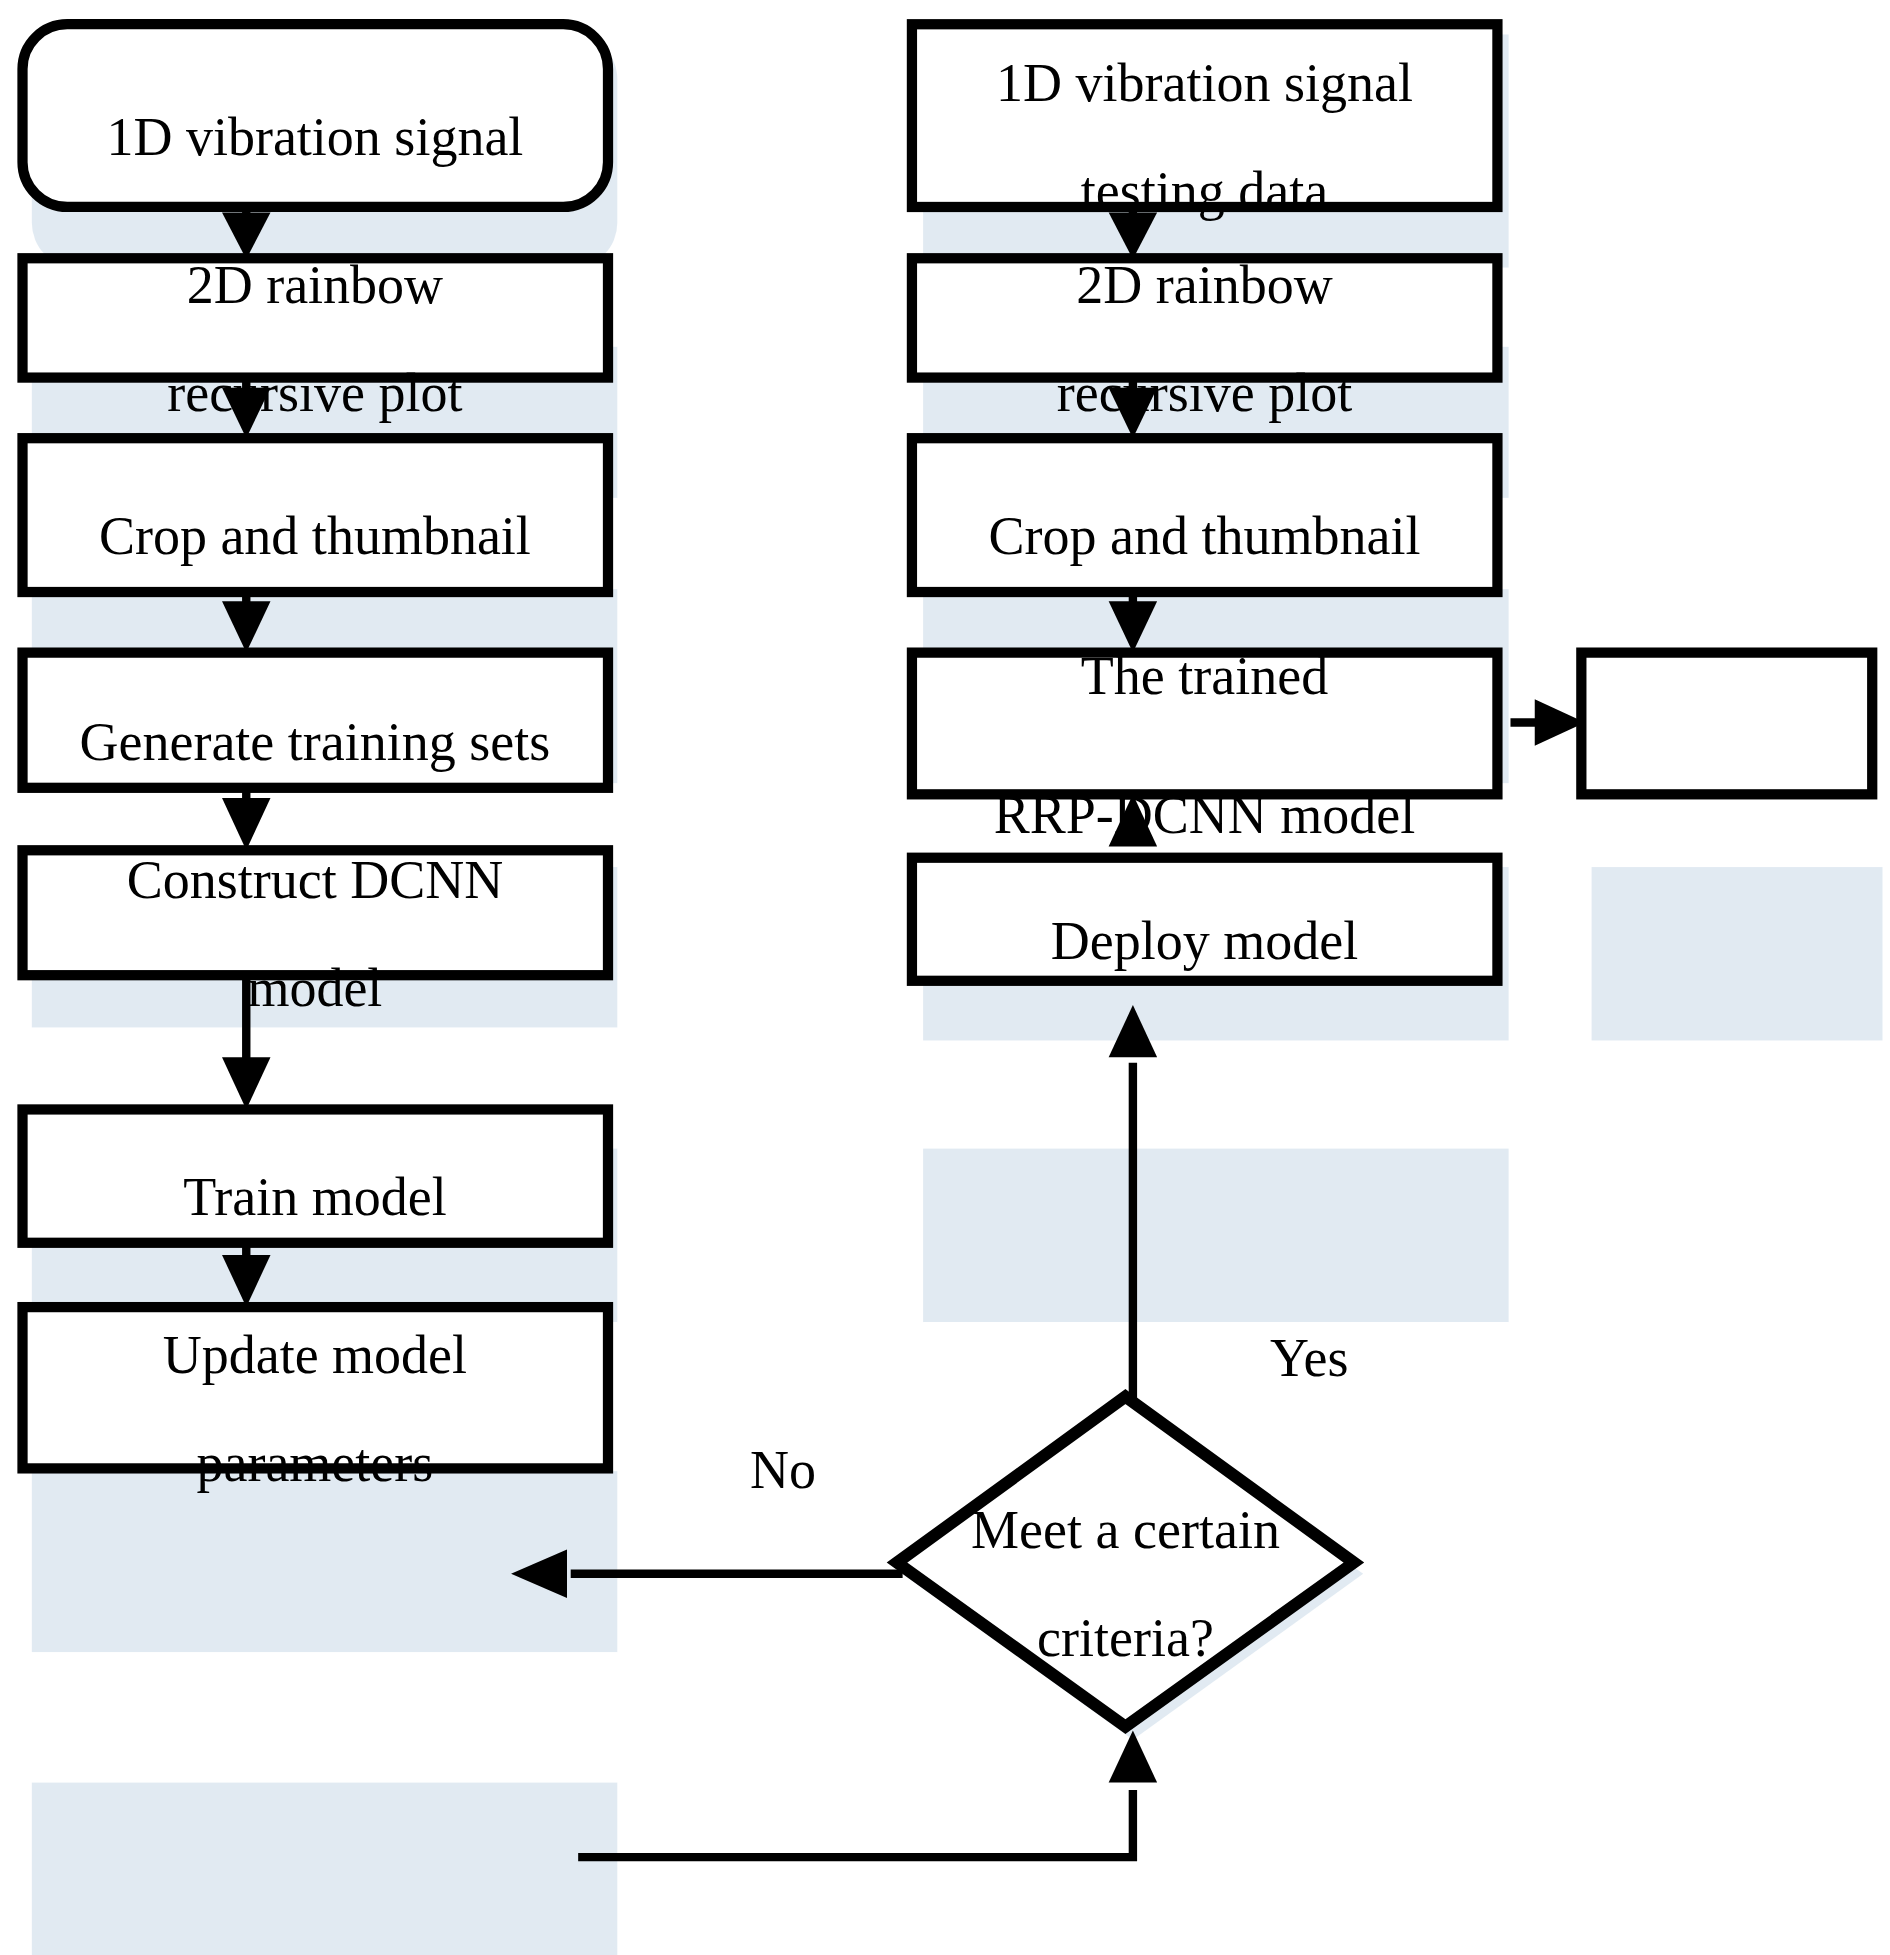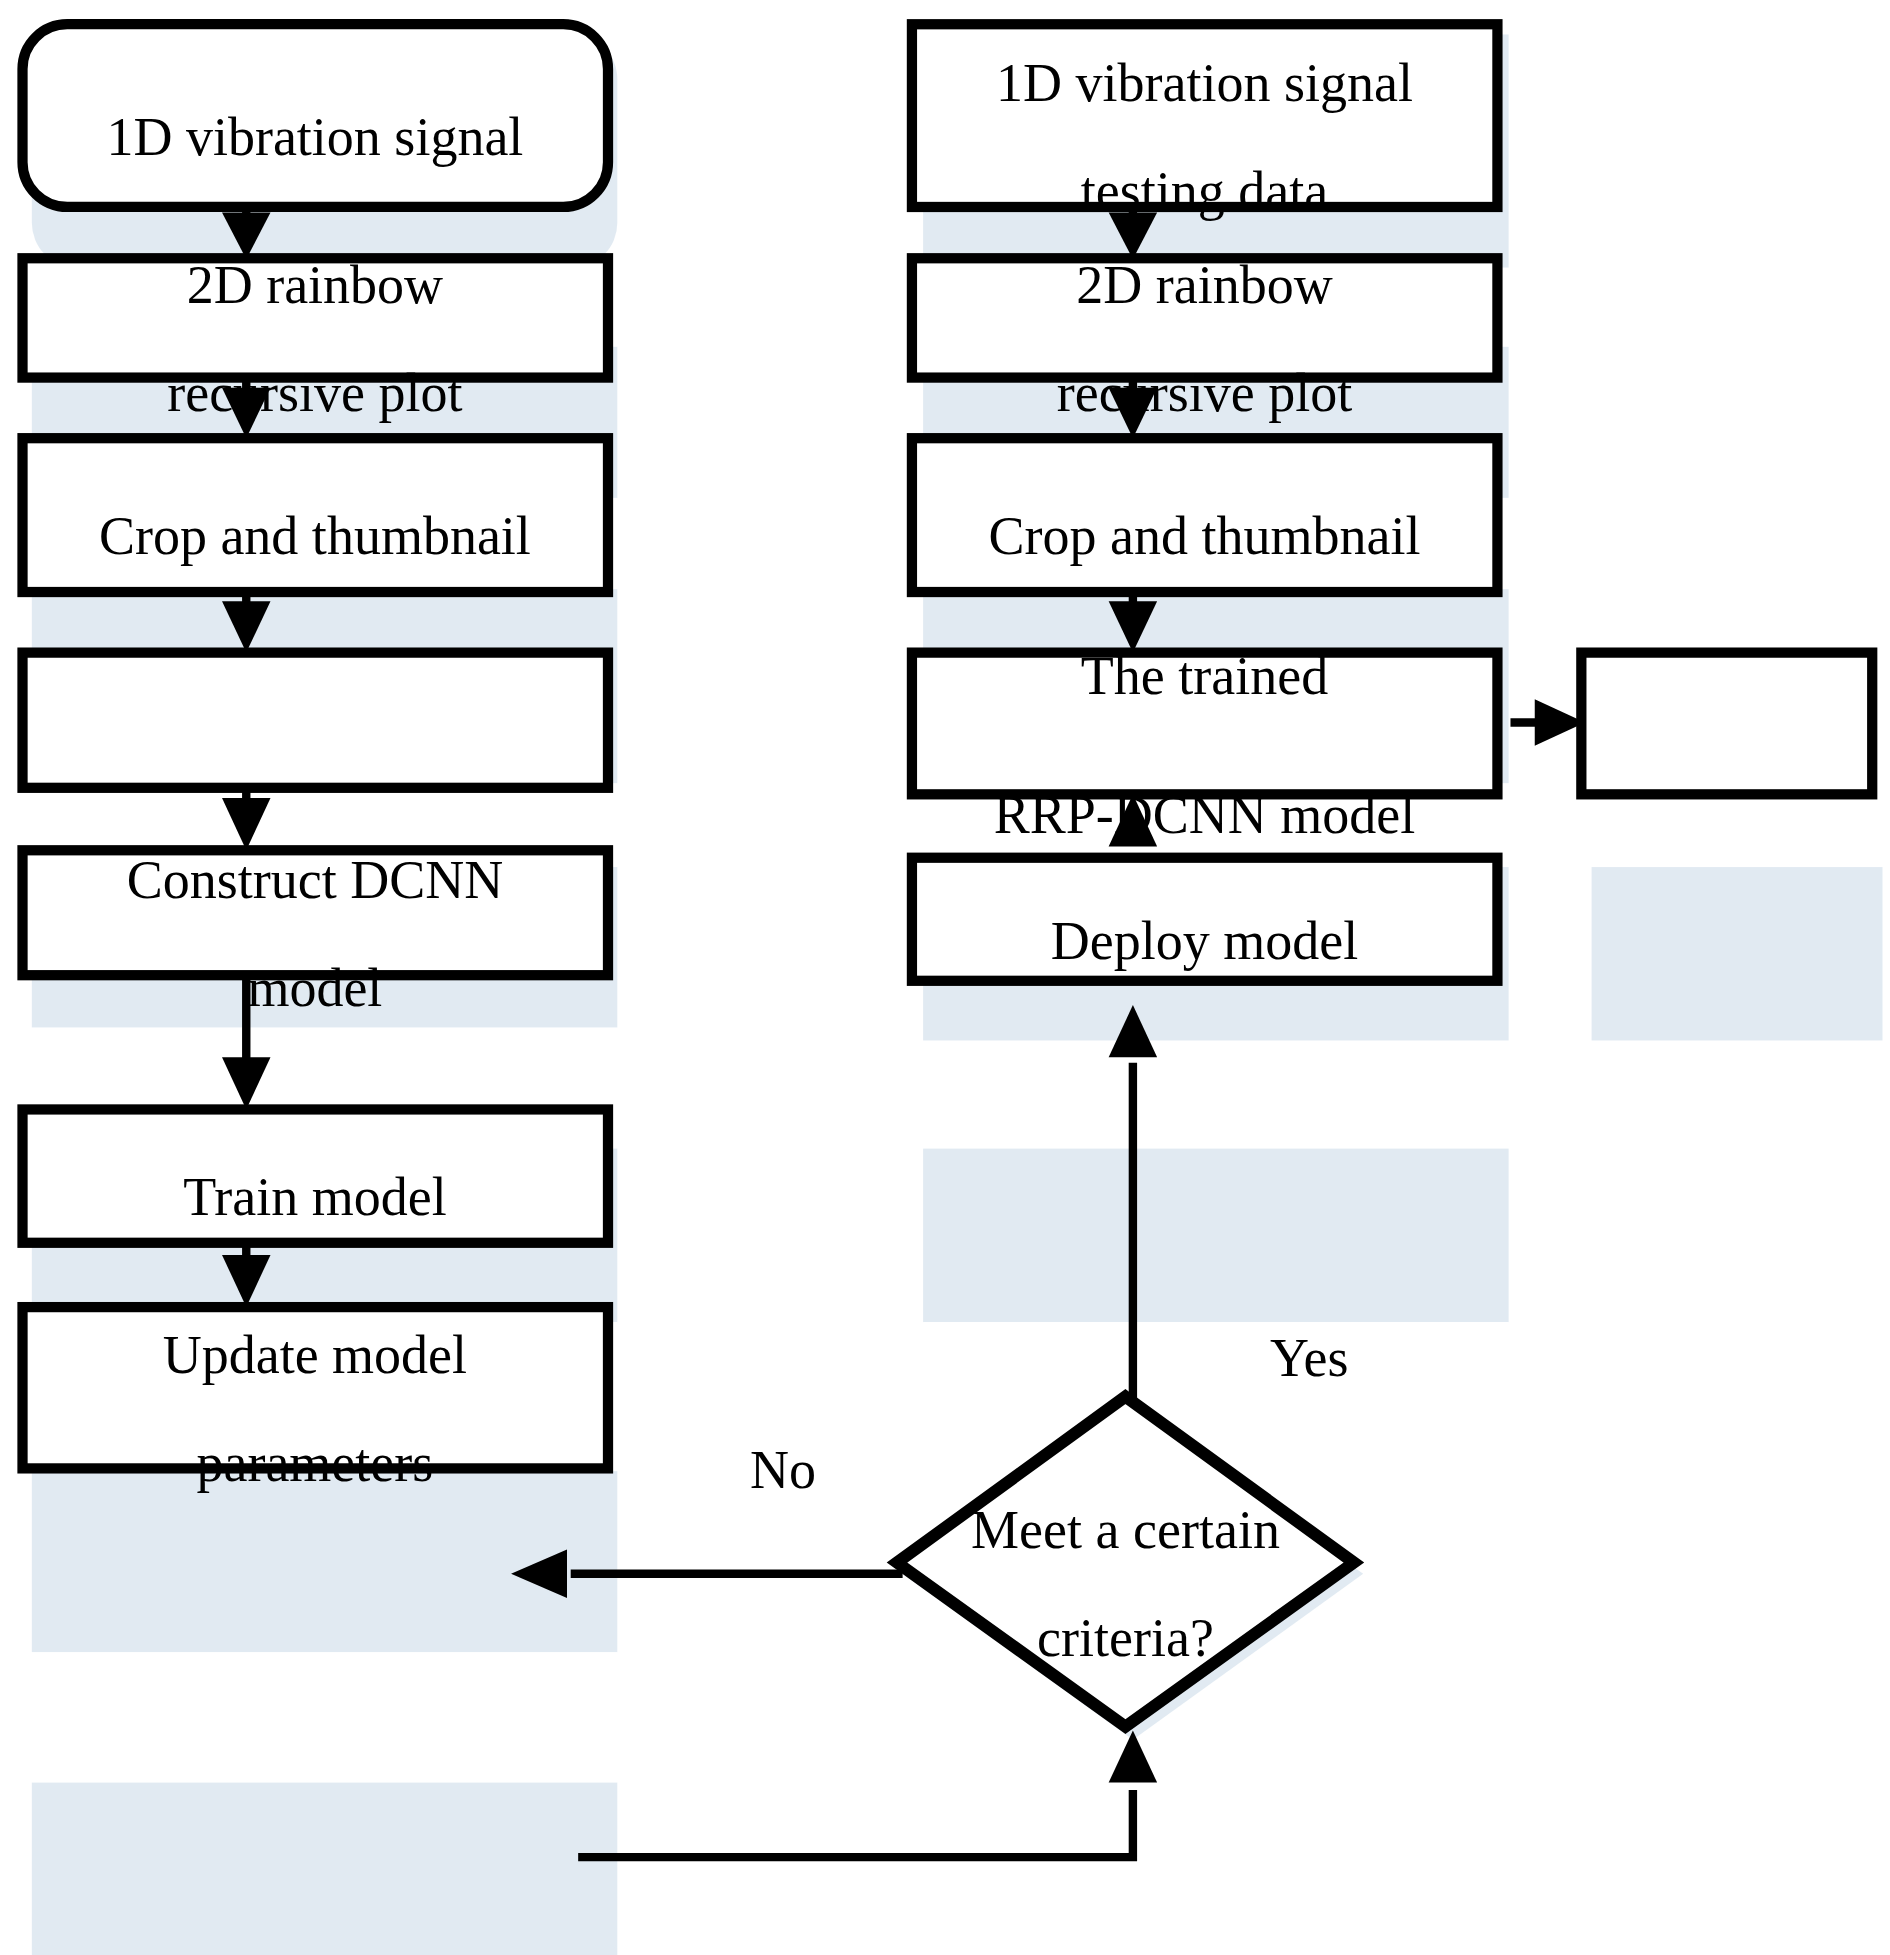--- a/index.html
+++ b/index.html
@@ -176,20 +176,23 @@
 
   <div class="node-label" style="left:22.4px; top:248px; width:585px; height:140px;">
     <span>2D rainbow</span>
     <span>recursive plot</span>
   </div>
 
   <div class="node-label" style="left:22.4px; top:438px; width:585px; height:154px;">
     <span>Crop and thumbnail</span>
   </div>
 
+  <div class="node-label" style="left:22.4px; top:653px; width:585px; height:135px;">
+    <span>Generate training sets</span>
+  </div>
 
   <div class="node-label" style="left:22.4px; top:841px; width:585px; height:144px;">
     <span>Construct DCNN</span>
     <span>model</span>
   </div>
 
   <div class="node-label" style="left:22.4px; top:1109px; width:585px; height:133px;text-align:center;">
     <span>Train model</span>
   </div>
 

